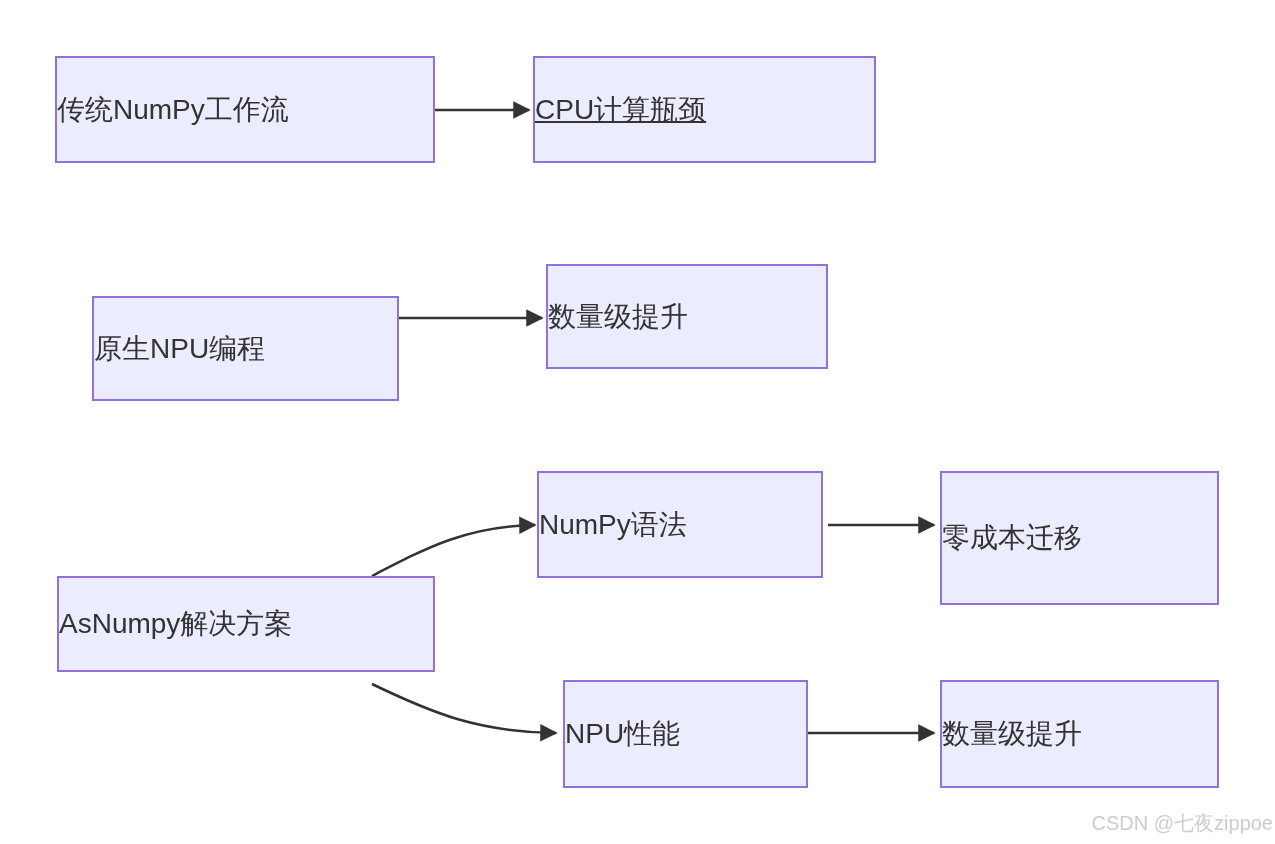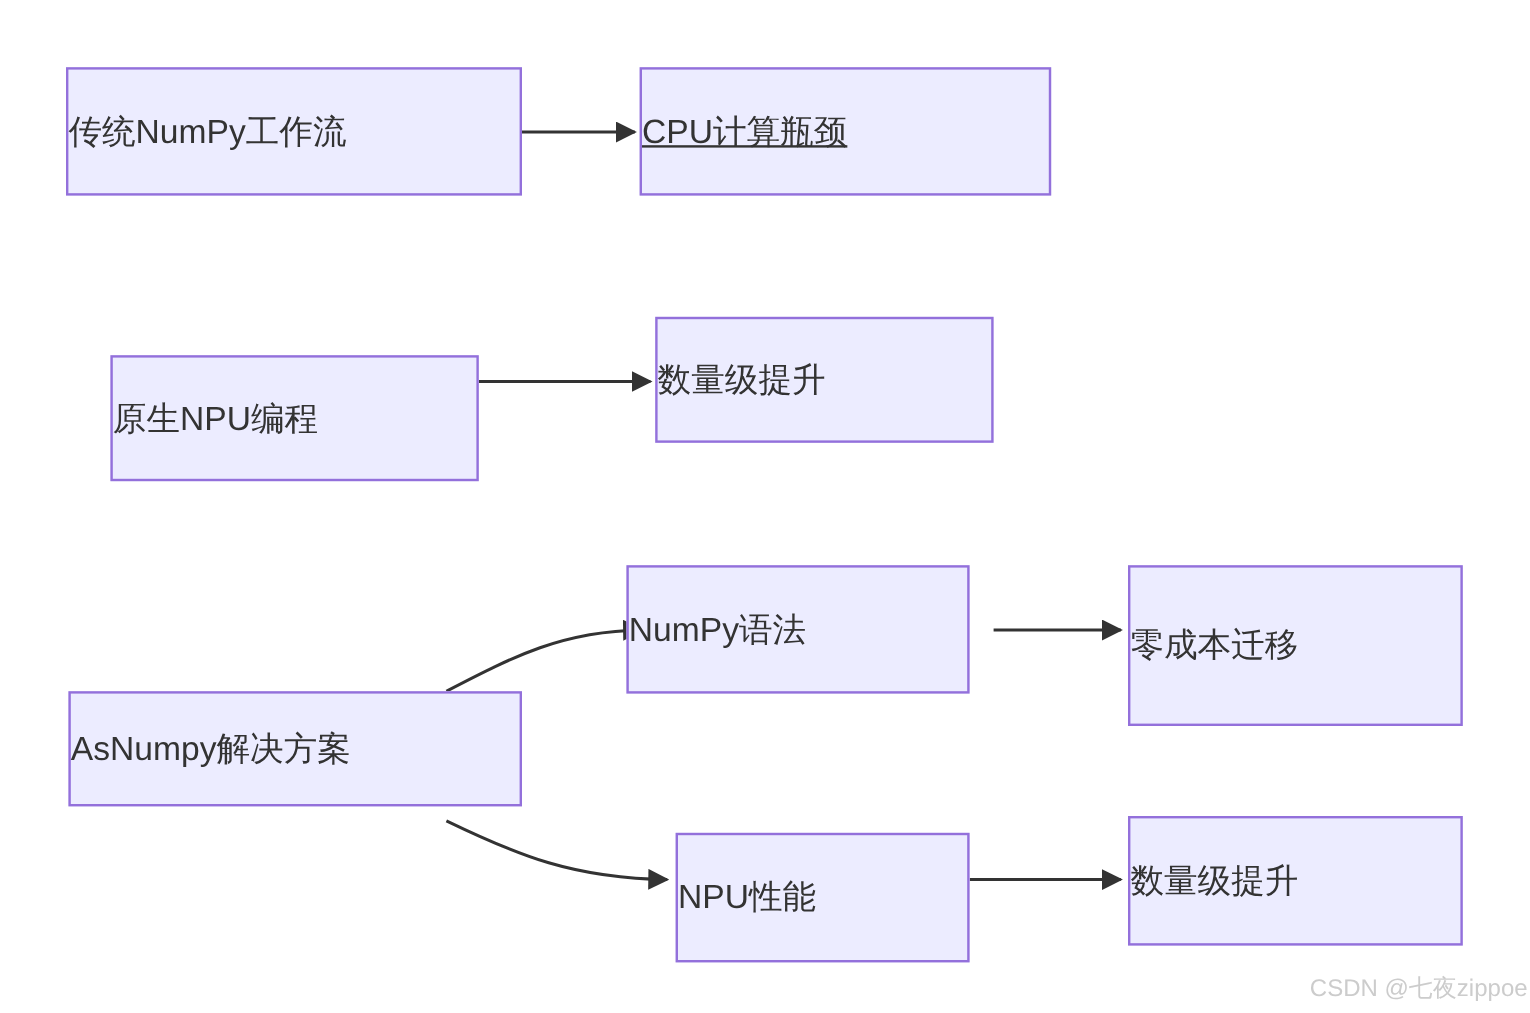--- a/index.html
+++ b/index.html
@@ -48,23 +48,23 @@
     text-align: center;
     white-space: nowrap;
   }
 
   
   #node-traditional-workflow { left: 55px;  top: 56px;  width: 380px; height: 107px; }
   #node-cpu-bottleneck       { left: 533px; top: 56px;  width: 343px; height: 107px; text-decoration: underline; }
   #node-native-npu           { left: 92px;  top: 264px; width: 307px; height: 105px; margin-top: 32px; }
   #node-learning-threshold   { left: 546px; top: 264px; width: 282px; height: 105px; }
   #node-asnumpy-solution     { left: 57px;  top: 576px; width: 378px; height: 96px; }
-  #node-numpy-syntax         { left: 522px; top: 471px; width: 286px; height: 107px; }
+  #node-numpy-syntax         { left: 537px; top: 471px; width: 286px; height: 107px; }
   #node-zero-cost-migration  { left: 940px; top: 471px; width: 279px; height: 134px; }
-  #node-npu-performance      { left: 563px; top: 680px; width: 245px; height: 108px; margin-top: 14px; }
+  #node-npu-performance      { left: 563px; top: 680px; width: 245px; height: 108px; }
   #node-magnitude-boost      { left: 940px; top: 680px; width: 279px; height: 108px; }
 
   .watermark {
     position: absolute;
     right: 2px;
     top: 810px;
     color: var(--watermark-color);
     font-size: 20px;
     white-space: nowrap;
   }

